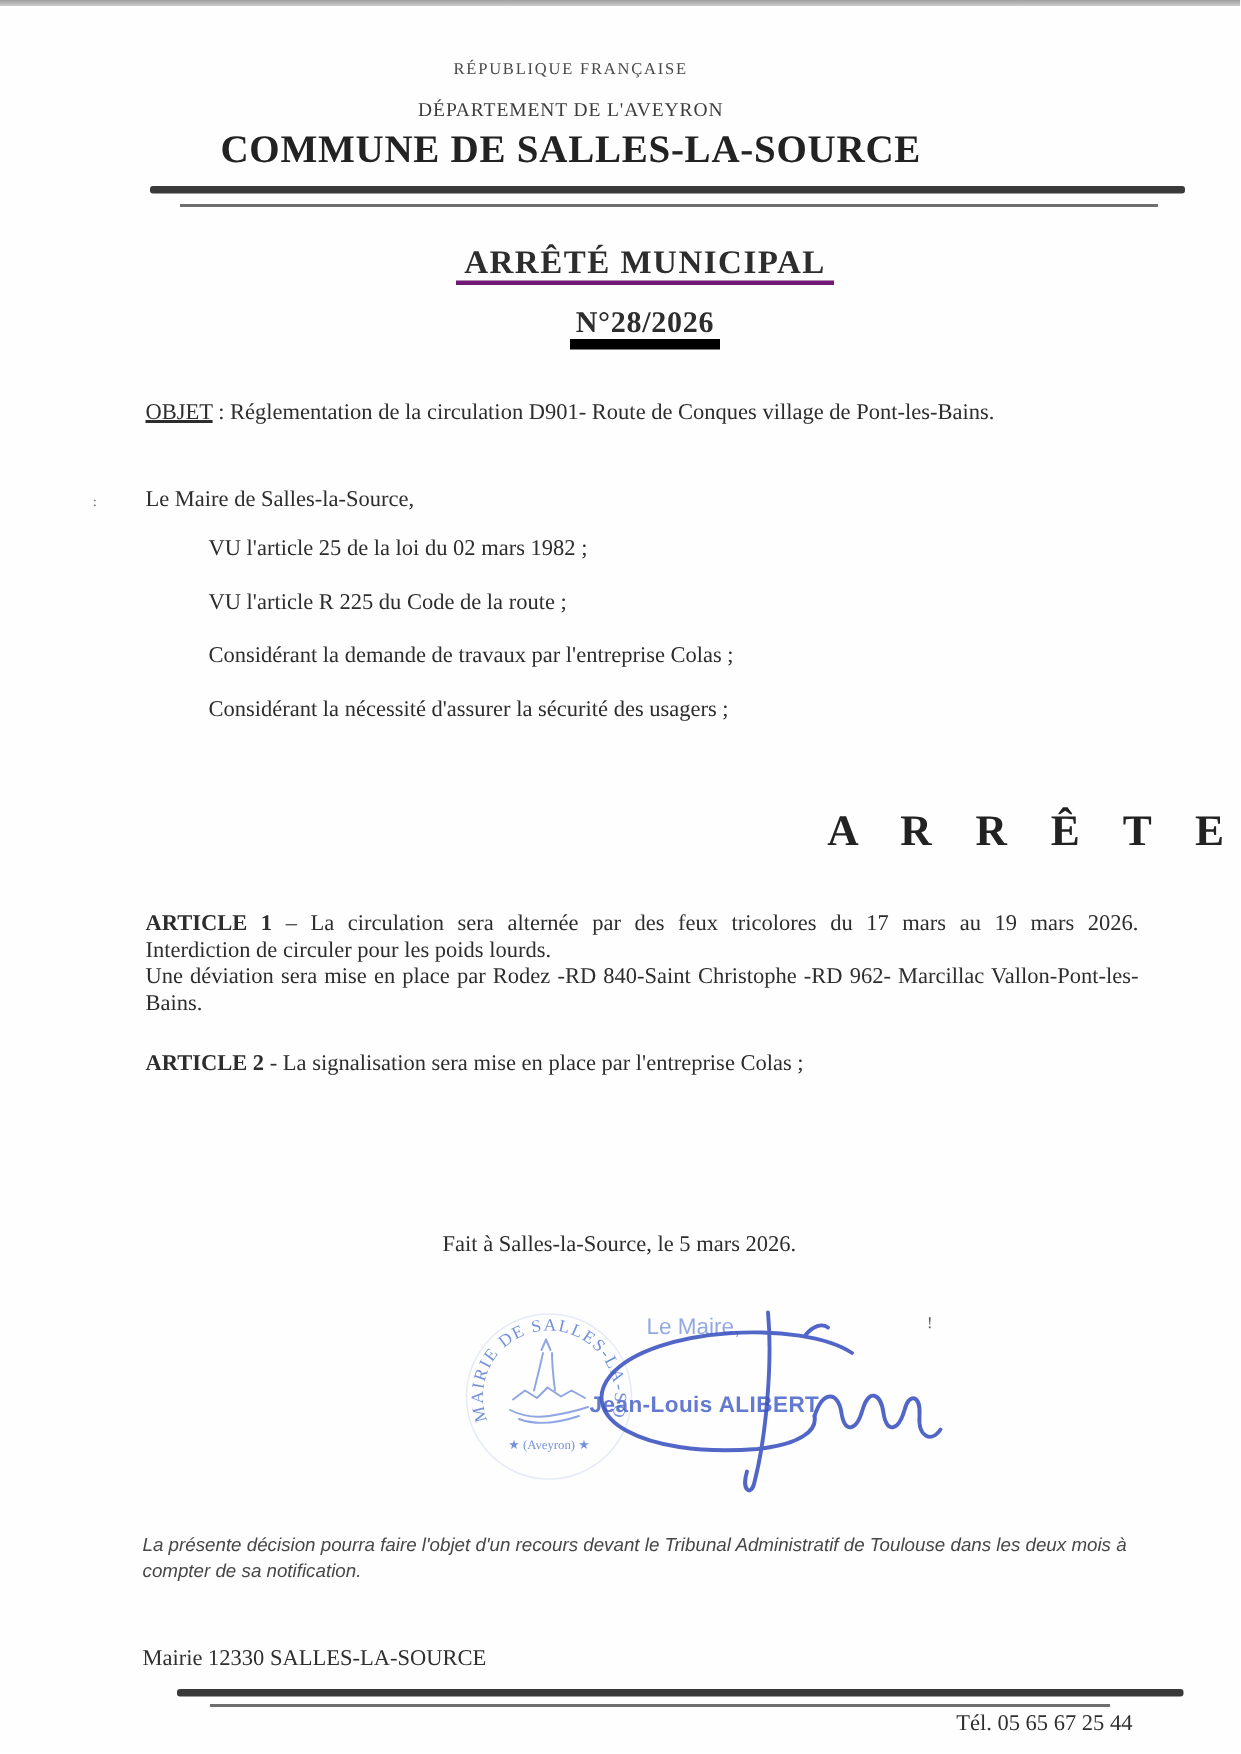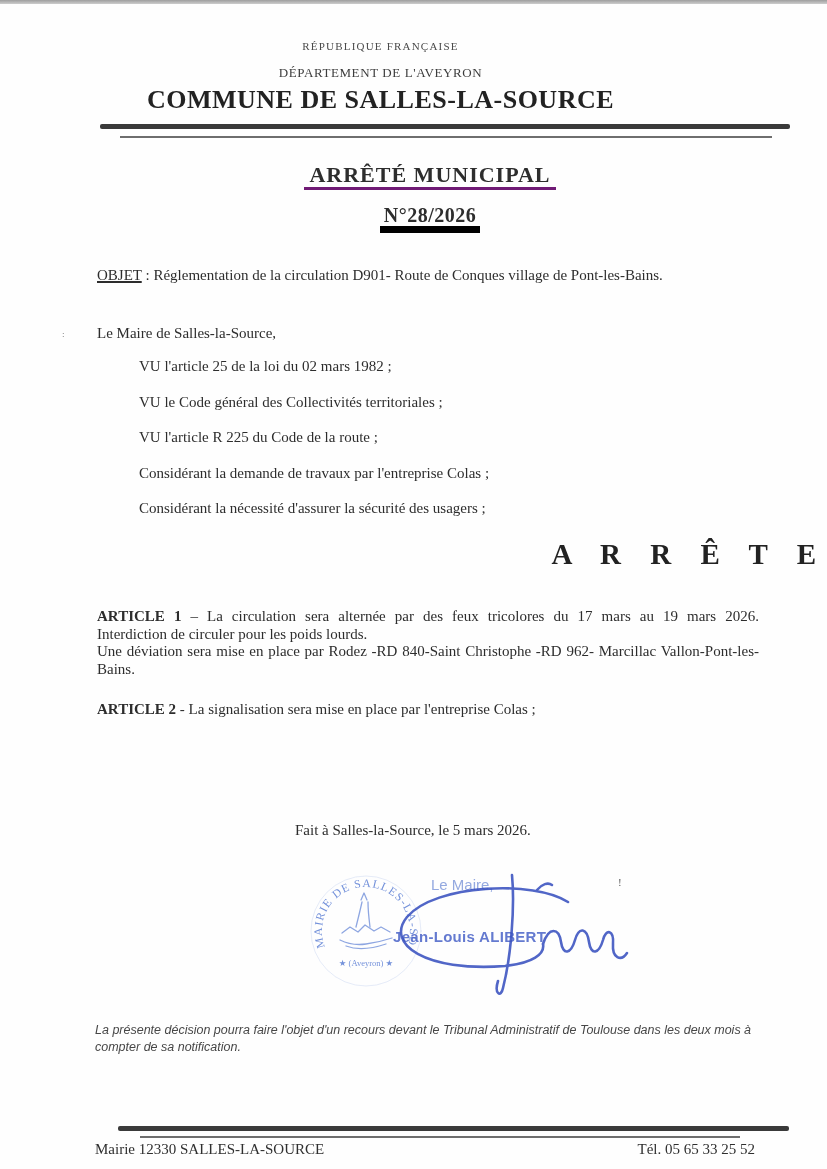--- a/index.html
+++ b/index.html
@@ -59,21 +59,21 @@
   .sig-svg{position:absolute;left:365px;top:862px;}
 
   
   .legal-note{position:absolute;top:1022px;left:95px;width:668px;
     font-family:"Liberation Sans","DejaVu Sans",sans-serif;
     font-style:italic;font-size:12.5px;line-height:17px;color:#474747;}
 
   
   .ftr-rule-thick{top:1126px;left:118px;width:671px;}
   .ftr-rule-thin{top:1136px;left:140px;width:600px;}
-  .footer-address{position:absolute;top:1141px;left:95px;font-size:15px;color:#2f2f2f;}
+  .footer-address{position:absolute;top:1098px;left:95px;font-size:15px;color:#2f2f2f;}
   .footer-phone{position:absolute;top:1141px;right:72px;font-size:15px;color:#2f2f2f;}
 </style>
 </head>
 <body>
 
 <div class="page">
 
   <div class="scan-topline"></div>
 
   <div class="header-block">
@@ -91,21 +91,20 @@
 
   <div class="objet-line">
     <span class="objet-label">OBJET</span><span> : </span><span>Réglementation de la circulation D901- Route de Conques village de Pont-les-Bains.</span>
   </div>
 
   <div class="speck" style="left:62px;top:330px;">:</div>
 
   <div class="maire-intro">Le Maire de Salles-la-Source,</div>
   <div class="clauses">
     <p>VU l'article 25 de la loi du 02 mars 1982 ;</p>
-    <p>VU le Code général des Collectivités territoriales ;</p>
     <p>VU l'article R 225 du Code de la route ;</p>
     <p>Considérant la demande de travaux par l'entreprise Colas ;</p>
     <p>Considérant la nécessité d'assurer la sécurité des usagers ;</p>
   </div>
 
   <div class="decree-heading">A R R Ê T E</div>
 
   <div class="article article-1">
     <div class="just-full">
       <span class="art-label">ARTICLE 1</span><span> – </span><span>La circulation sera alternée par des feux tricolores du 17 mars au 19 mars 2026.</span>
@@ -154,15 +153,15 @@
     </g>
   </svg>
 
   <div class="speck" style="left:618px;top:878px;font-size:11px;">!</div>
 
   <div class="legal-note">La présente décision pourra faire l'objet d'un recours devant le Tribunal Administratif de Toulouse dans les deux mois à compter de sa notification.</div>
 
   <div class="rule-thick ftr-rule-thick"></div>
   <div class="rule-thin ftr-rule-thin"></div>
   <div class="footer-address">Mairie 12330 SALLES-LA-SOURCE</div>
-  <div class="footer-phone">Tél. 05 65 33 25 52</div>
+  <div class="footer-phone">Tél. 05 65 67 25 44</div>
 
 </div>
 
 </body></html>

